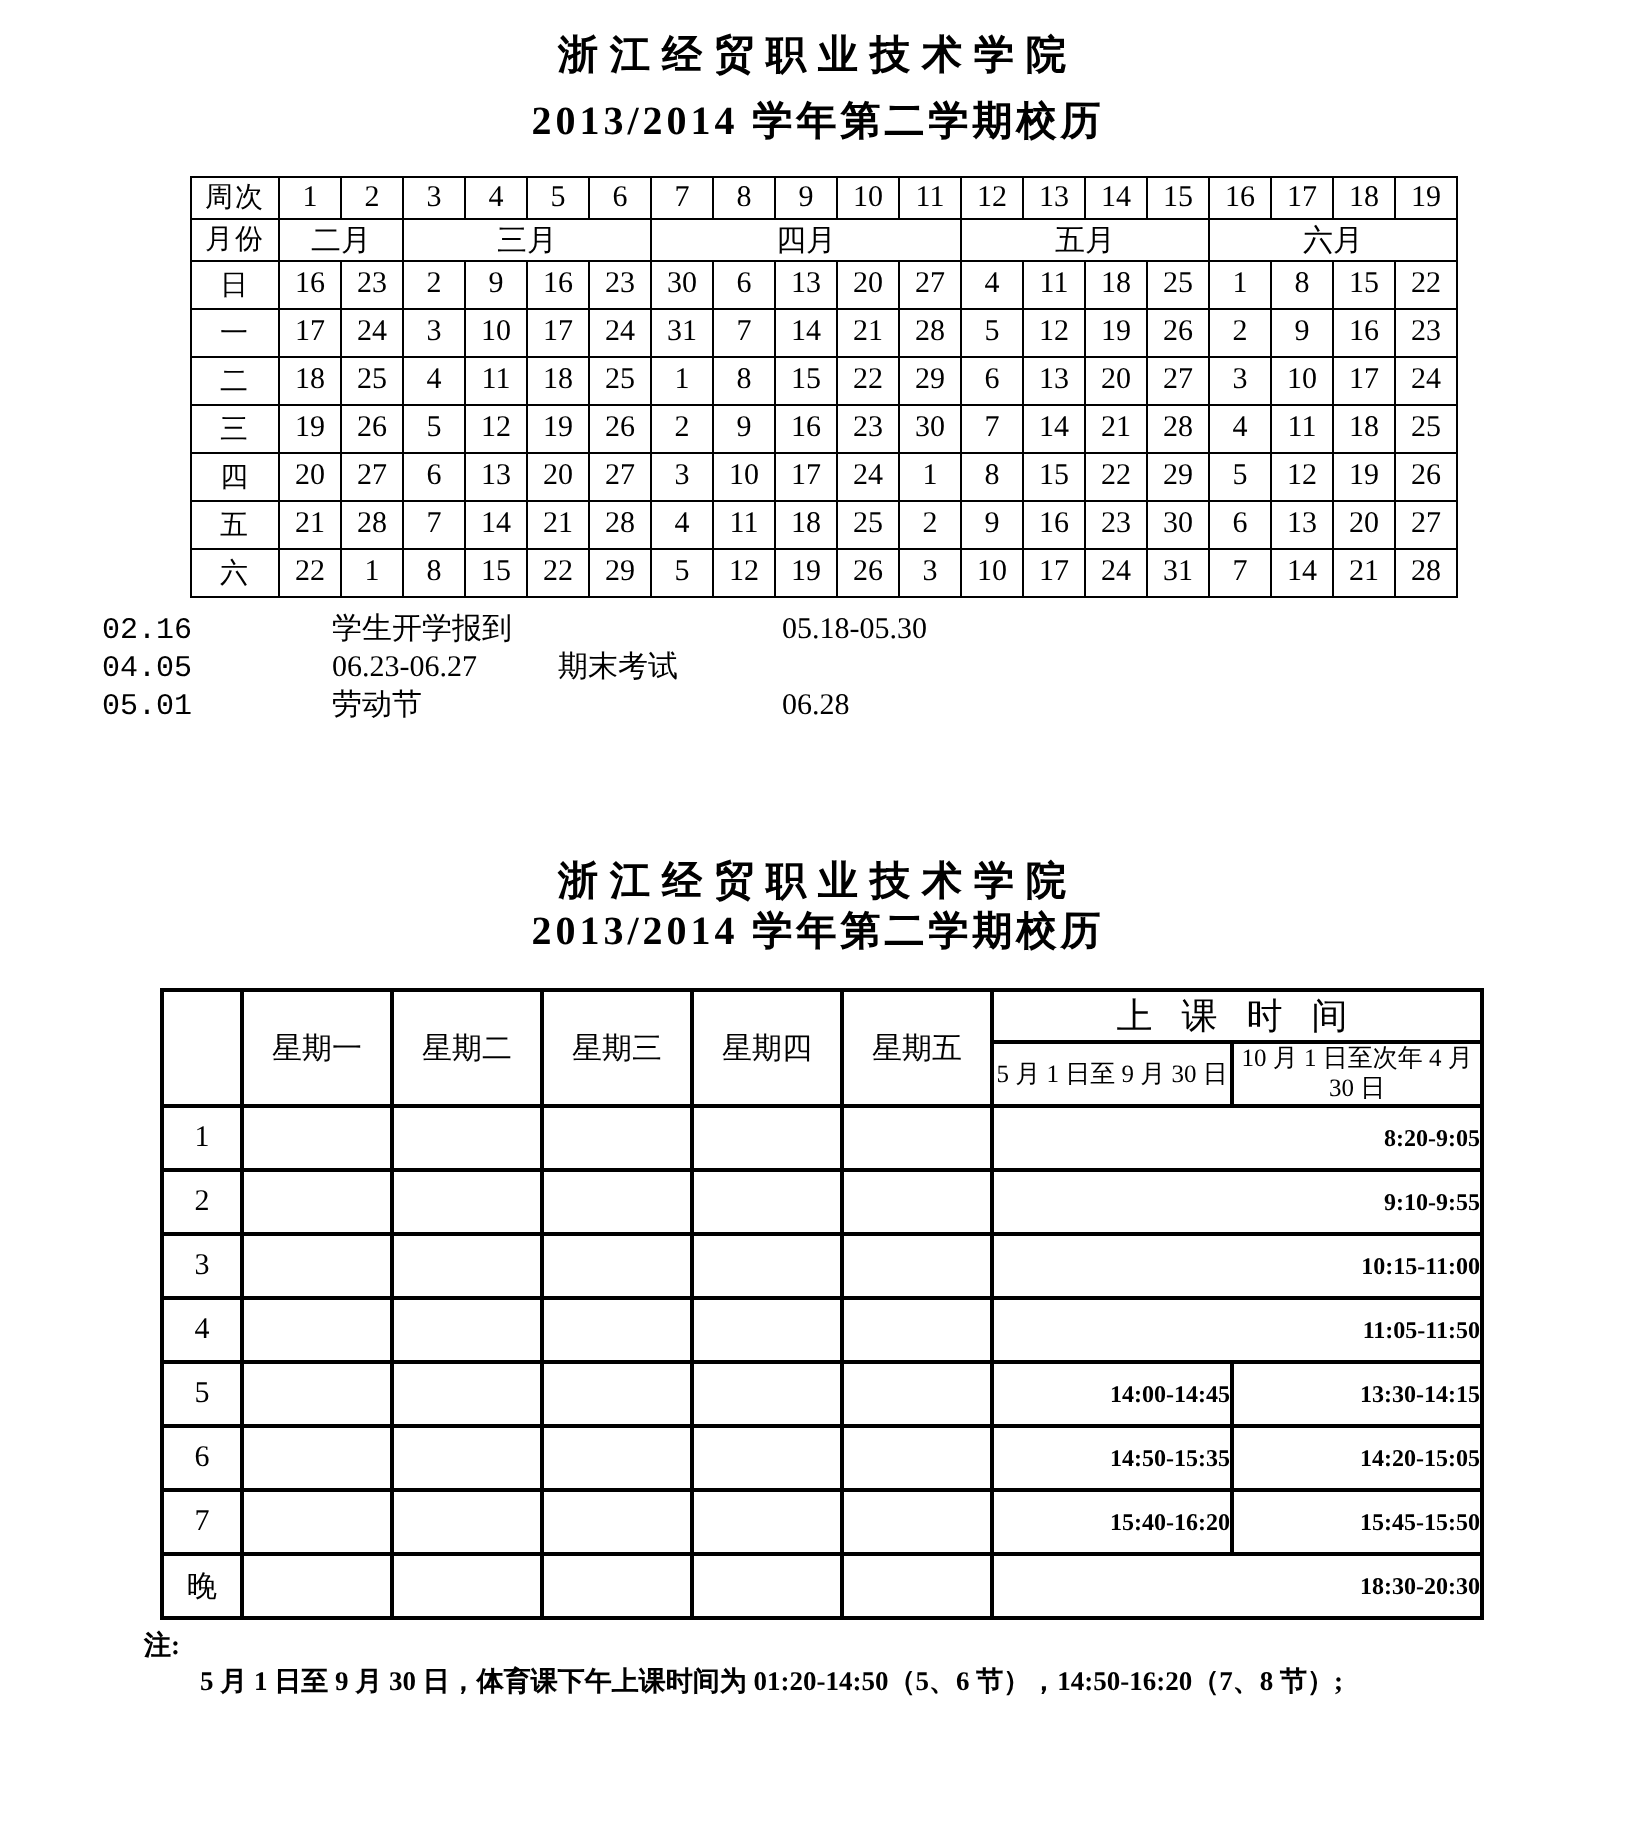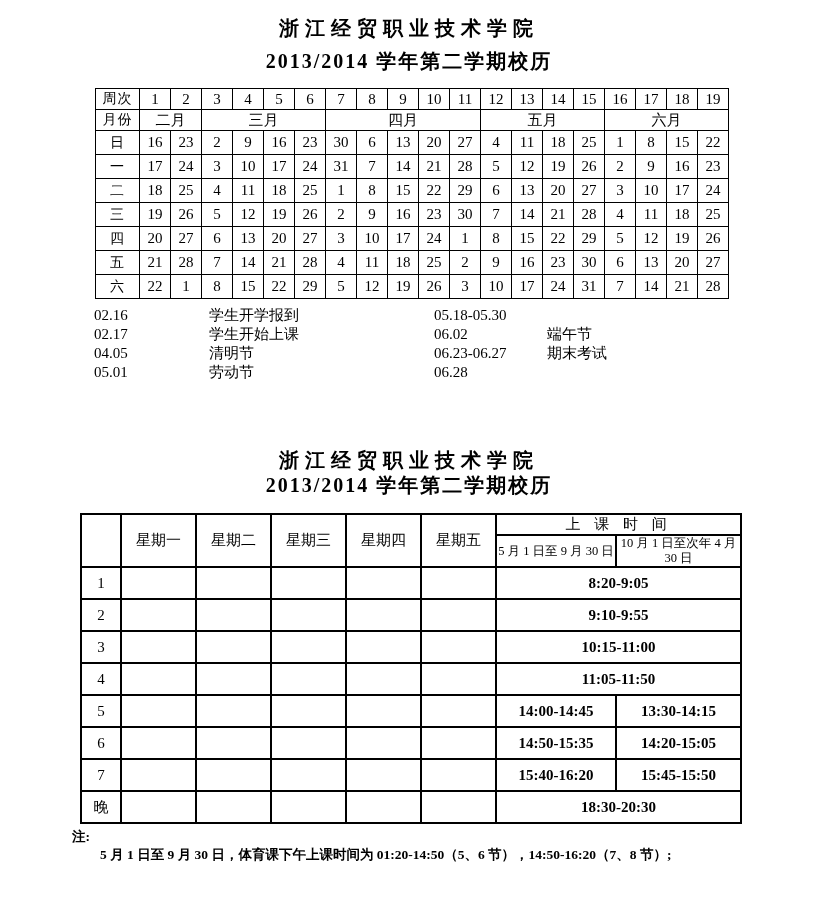--- a/index.html
+++ b/index.html
@@ -25,21 +25,21 @@
   }
   table.cal td {
     border: 1px solid #000; text-align: center; vertical-align: middle;
     padding: 0; font-size: 15px; height: 24px; overflow: hidden;
   }
   table.cal tr.hrow td { height: 21px; }
   table.cal td.lab { font-size: 14px; letter-spacing: 1px; }
   
   .events { margin-top: 7px; font-size: 15px; }
   .evrow { display: flex; height: 19px; line-height: 19px; white-space: nowrap; }
-  .ev-ldate { margin-left: 94px; width: 115px; }
+  .ev-ldate { margin-left: 51px; width: 115px; font-family: Liberation Mono, monospace; }
   .ev-ldesc { width: 225px; }
   .ev-rdate { width: 113px; }
   .ev-rdesc { flex: 1; }
   
   .title3 {
     margin-top: 66px; text-align: center;
     font-size: 20px; font-weight: bold; letter-spacing: 6px; line-height: 24px;
   }
   .title4 {
     margin-top: 0px; text-align: center;
@@ -47,24 +47,24 @@
   }
   
   table.sched {
     border-collapse: collapse; table-layout: fixed;
     margin: 15px 0 0 80px;
   }
   table.sched td {
     border: 2px solid #000; text-align: center; vertical-align: middle;
     padding: 0; font-size: 15px; overflow: hidden;
   }
-  table.sched td.timehead { height: 18px; font-size: 15px; letter-spacing: 5px; }
+  table.sched td.timehead { height: 18px; font-size: 18px; letter-spacing: 5px; }
   table.sched td.sub { height: 30px; font-size: 12.5px; line-height: 15px; padding: 0 1px; }
   table.sched tbody.sbody td { height: 32px; }
-  table.sched td.time { font-weight: bold; font-size: 15px; }
+  table.sched td.time { font-weight: bold; font-size: 12px; text-align: right; }
   
   .note { margin: 4px 0 0 72px; font-weight: bold; font-size: 13.5px; line-height: 18px; }
   .note-line { padding-left: 28px; white-space: nowrap; }
 </style>
 </head>
 <body>
 
 <div class="title1">浙江经贸职业技术学院</div>
 <div class="title2">2013/2014 学年第二学期校历</div>
 
@@ -261,28 +261,21 @@
     </tbody>
 </table>
 
 <div class="events">
     <div class="evrow">
       <span class="ev-ldate">02.16</span>
       <span class="ev-ldesc">学生开学报到</span>
       <span class="ev-rdate">05.18-05.30</span>
     </div>
     <div class="evrow">
-      <span class="ev-ldate">02.17</span>
-      <span class="ev-ldesc">学生开始上课</span>
-      <span class="ev-rdate">06.02</span>
-      <span class="ev-rdesc">端午节</span>
-    </div>
-    <div class="evrow">
       <span class="ev-ldate">04.05</span>
-      <span class="ev-ldesc">清明节</span>
       <span class="ev-rdate">06.23-06.27</span>
       <span class="ev-rdesc">期末考试</span>
     </div>
     <div class="evrow">
       <span class="ev-ldate">05.01</span>
       <span class="ev-ldesc">劳动节</span>
       <span class="ev-rdate">06.28</span>
     </div>
   </div>
 

